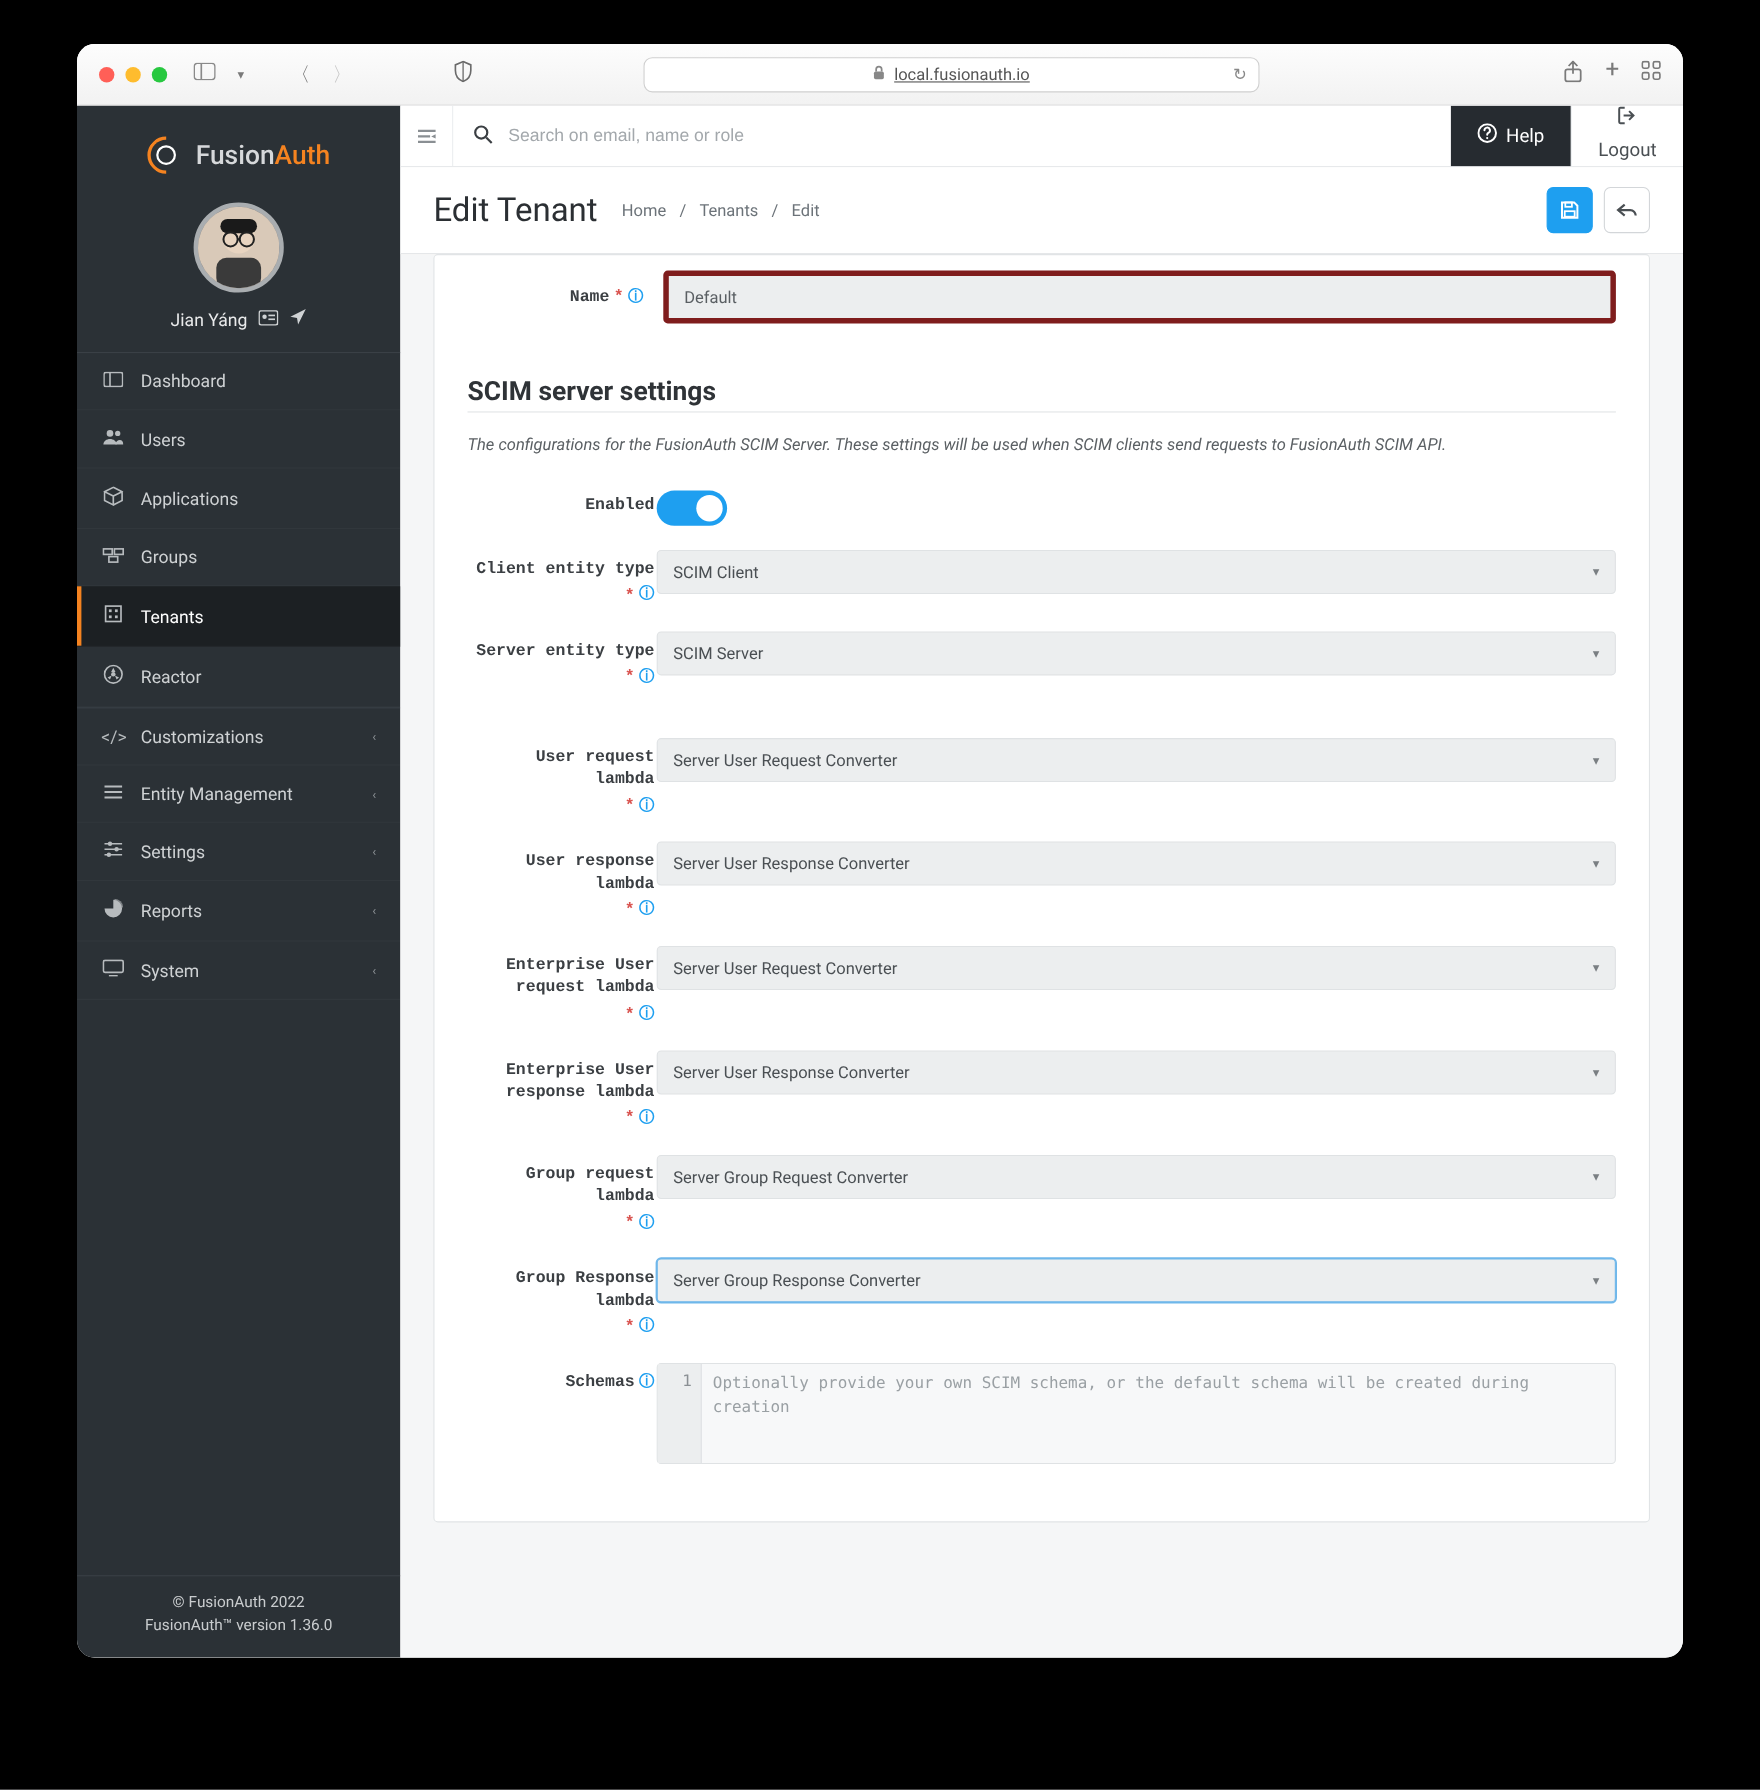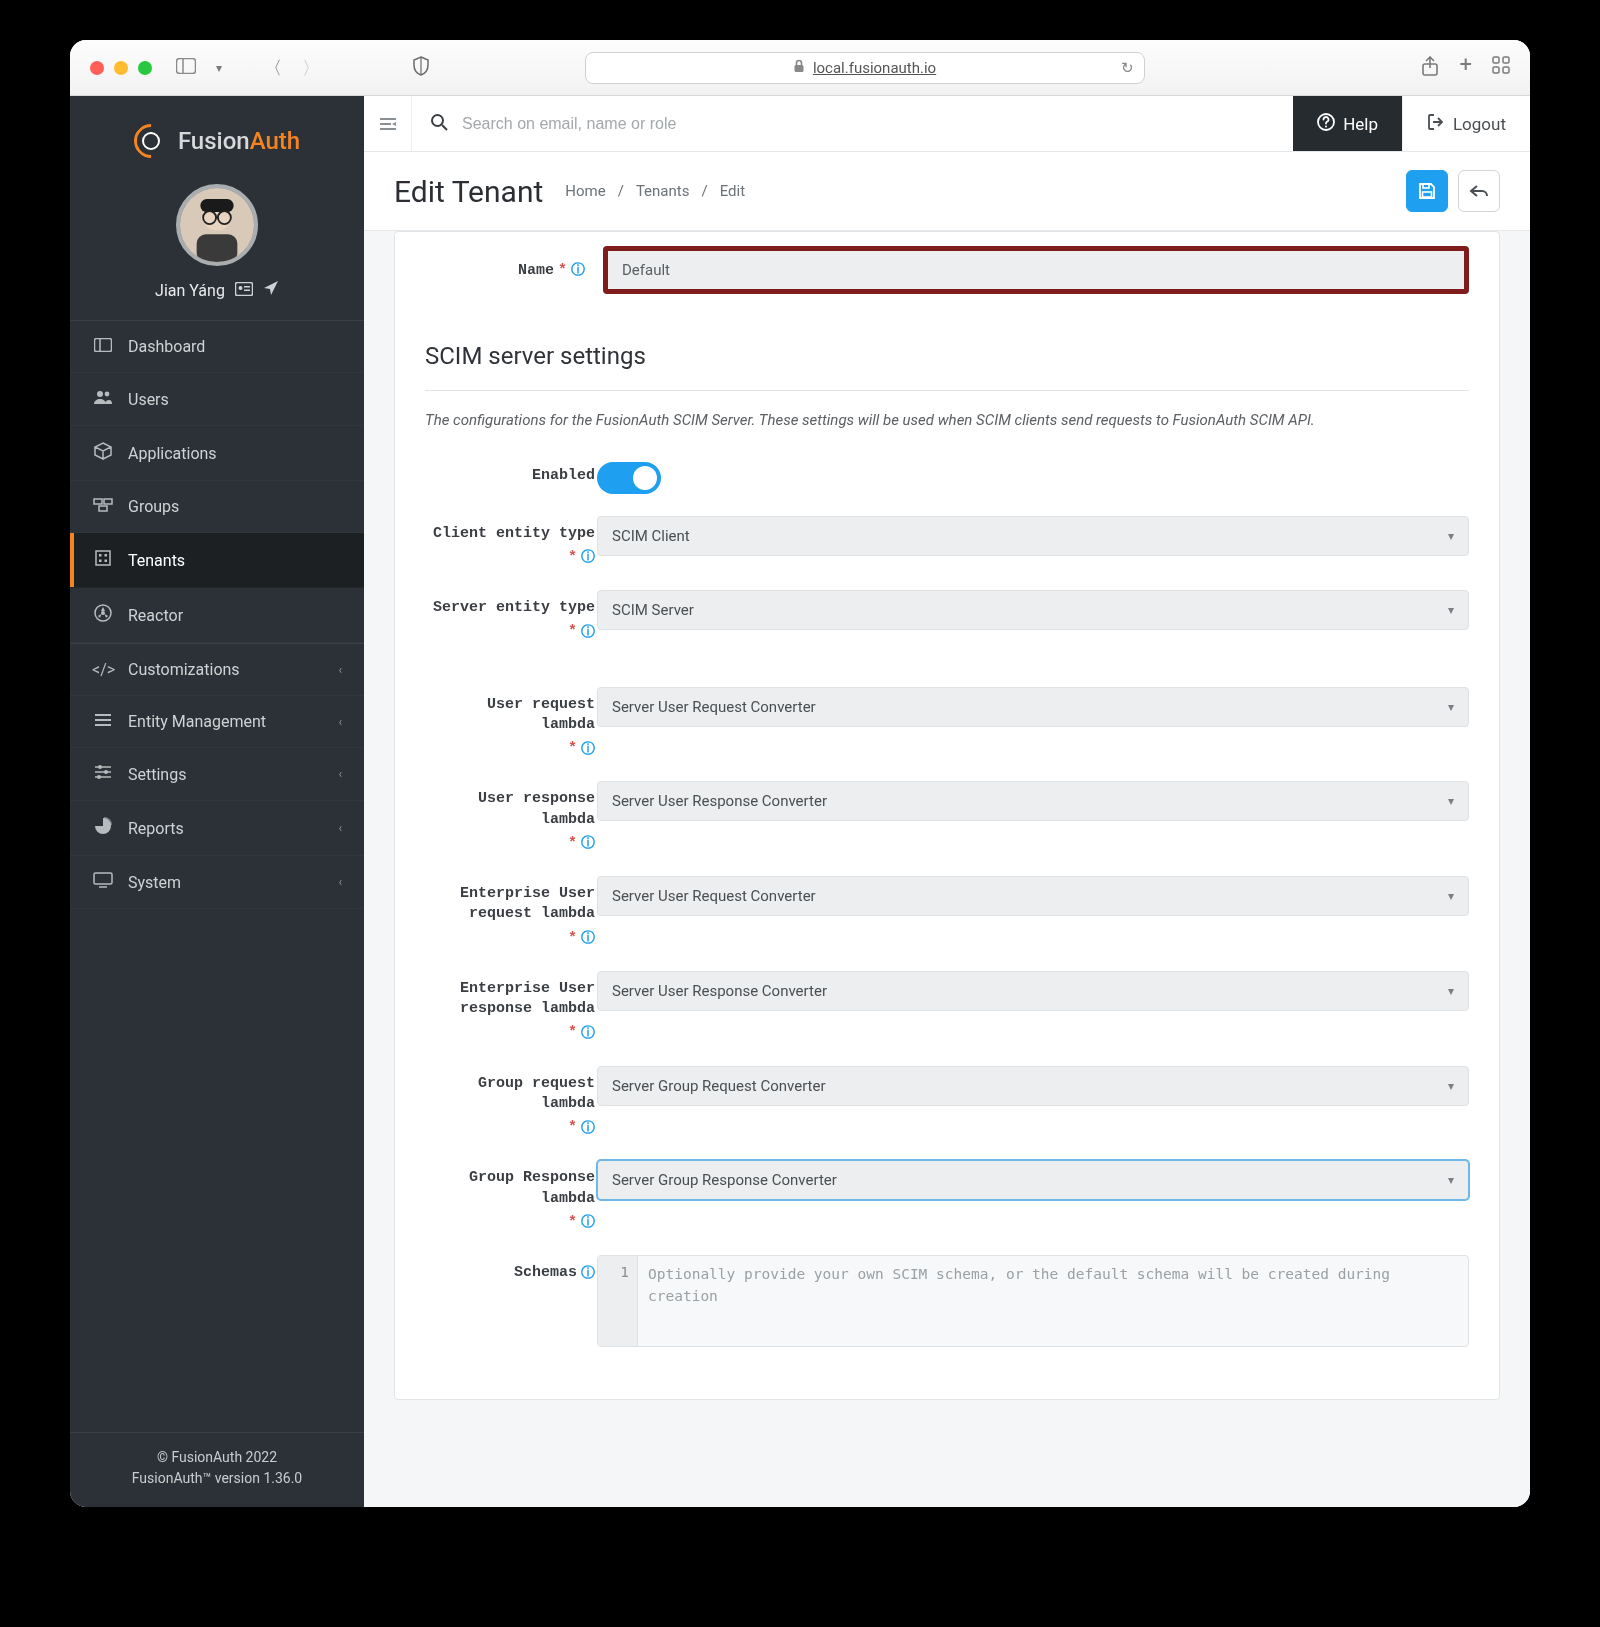--- a/index.html
+++ b/index.html
@@ -95,21 +95,21 @@
     display:flex;align-items:center;
   }
   .toggle-side{width:48px;display:flex;align-items:center;justify-content:center;color:#8a8f93;border-right:1px solid #eceef0;height:100%;}
   .search-wrap{flex:1;display:flex;align-items:center;gap:14px;padding:0 18px;color:#9aa0a4;}
   .search-wrap input{border:none;outline:none;font-size:16px;flex:1;color:#333;}
   .search-wrap input::placeholder{color:#a3a8ac;}
   .help-btn{
     background:#262b30;color:#fff;height:100%;padding:0 24px;
     display:flex;align-items:center;gap:8px;font-size:17px;
   }
-  .logout-btn{padding:0 24px;height:100%;display:flex;align-items:center;gap:8px;color:#4a4f53;font-size:17px;border-left:1px solid #eceef0;}
+  .logout-btn{padding:0 24px;height:100%;display:flex;align-items:center;gap:8px;color:#4a4f53;font-size:17px;border-left:1px solid #eceef0;flex-direction:column;}
 
   .page-header{
     background:#fff;border-bottom:1px solid #e5e7e9;
     padding:18px 30px; display:flex;align-items:center;
   }
   .page-title{font-size:30px;font-weight:400;color:#2b2f33;margin-right:22px;}
   .crumbs{color:#6c7379;font-size:15px;display:flex;gap:12px;align-items:center;}
   .crumbs a{color:#6c7379;text-decoration:none;}
   .hdr-actions{margin-left:auto;display:flex;gap:10px;}
   .btn-icon{
@@ -145,22 +145,22 @@
     content:"";position:absolute;left:164px;right:68px;bottom:-1px;height:5px;
     background:#d8dbdd;border-radius:3px;
   }
   .tab{
     padding:16px 20px 18px;color:#5b6064;font-size:16px;white-space:nowrap;cursor:pointer;
   }
   .tab.active{color:#1e9ff0;border-bottom:3px solid #1e9ff0;margin-bottom:-1px;}
 
   .section{padding:26px 30px 30px;}
   .section h2{
-    font-size:24px;font-weight:400;color:#2f3337;
-    border-bottom:1px solid #e1e4e6;padding-bottom:20px;margin-bottom:18px;
+    font-size:24px;font-weight:700;color:#2f3337;
+    border-bottom:1px solid #e1e4e6;padding-bottom:4px;margin-bottom:18px;
   }
   .desc{font-style:italic;color:#5b6064;font-size:15px;line-height:1.5;margin-bottom:26px;}
 
   .form-row{display:flex;align-items:flex-start;gap:2px;margin-bottom:22px;}
   .form-row .lbl{width:170px;padding-top:8px;flex-wrap:wrap;line-height:1.35;}
   .toggle{
     width:64px;height:32px;border-radius:16px;background:#1e9ff0;position:relative;margin-top:4px;
   }
   .toggle::after{content:"";position:absolute;right:4px;top:4px;width:24px;height:24px;border-radius:50%;background:#fff;}
   .select{

